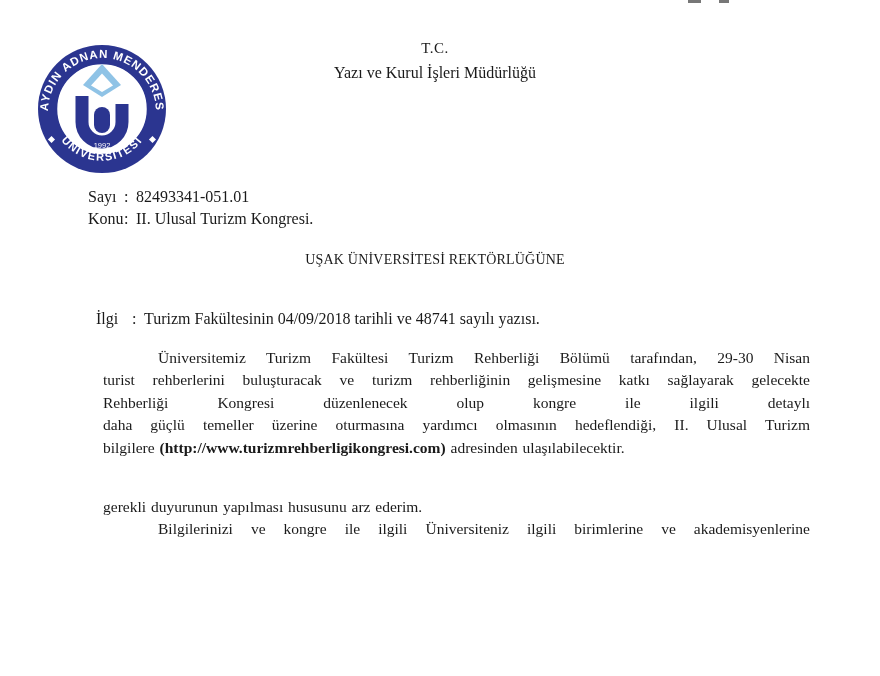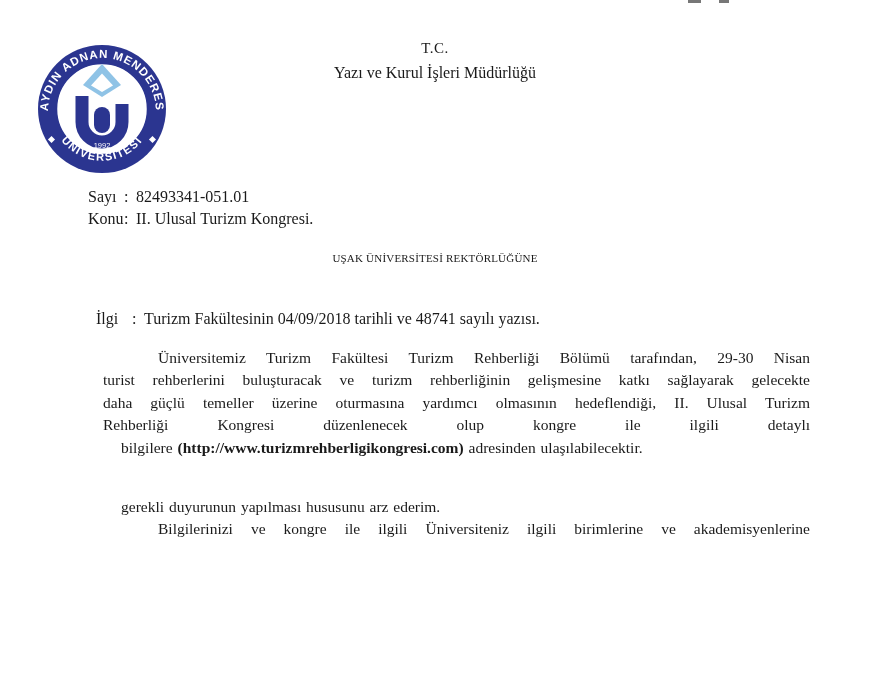--- a/index.html
+++ b/index.html
@@ -29,31 +29,31 @@
   
   .meta { position:absolute; left:88px; top:186px; font-size:16px; }
   .meta-row { display:flex; line-height:22px; }
   .meta-label { width:36px; }
   .meta-colon { width:12px; }
   .ilgi { position:absolute; left:96px; top:308px; font-size:16px; }
 
   
   .addressee {
     position:absolute; left:88px; top:252px; width:694px;
-    text-align:center; font-size:11px; letter-spacing:.2px;
+    text-align:center; font-size:14px; letter-spacing:.2px;
   }
 
   
   .para { position:absolute; left:103px; width:707px; font-size:15.5px; word-spacing:1px; }
   .p1 { top:347px; }
   .p2 { top:496px; }
   .bline { line-height:22.4px; height:22.4px; overflow:hidden; white-space:nowrap; }
   .bline.just { white-space:normal; text-align:justify; text-align-last:justify; }
   .bline.indent { text-indent:55px; }
-  .bline.last { text-align:left; white-space:normal;margin-left:18px; }
+  .bline.last { text-align:left; white-space:normal; }
   .bline b { font-weight:bold; }
 
   
   .signature { position:absolute; left:502px; top:586px; width:240px; text-align:center; }
   .signature .eimza { font-weight:bold; font-size:15.5px; line-height:23.5px; }
   .signature .name  { font-size:16px;   line-height:23.5px; }
   .signature .title { font-size:16px;   line-height:23.5px; }
 
   .logo text { font-family:"Liberation Sans", sans-serif; }
 </style>
@@ -118,22 +118,22 @@
     <div class="meta-row">
       <span class="meta-label">İlgi</span>
       <span class="meta-colon">:</span>
       <span class="meta-value">Turizm Fakültesinin 04/09/2018 tarihli ve 48741 sayılı yazısı.</span>
     </div>
   </div>
 
   <div class="para p1">
     <div class="bline just indent">Üniversitemiz Turizm Fakültesi Turizm Rehberliği Bölümü tarafından, 29-30 Nisan</div>
     <div class="bline just">turist rehberlerini buluşturacak ve turizm rehberliğinin gelişmesine katkı sağlayarak gelecekte</div>
+    <div class="bline just">Rehberliği Kongresi düzenlenecek olup kongre ile ilgili detaylı</div>
     <div class="bline just">daha güçlü temeller üzerine oturmasına yardımcı olmasının hedeflendiği, II. Ulusal Turizm</div>
-    <div class="bline just">Rehberliği Kongresi düzenlenecek olup kongre ile ilgili detaylı</div>
     <div class="bline last"><span>bilgilere </span><b>(http://www.turizmrehberligikongresi.com)</b><span> adresinden ulaşılabilecektir.</span></div>
   </div>
 
   <div class="para p2">
     <div class="bline last">gerekli duyurunun yapılması hususunu arz ederim.</div>
     <div class="bline just indent">Bilgilerinizi ve kongre ile ilgili Üniversiteniz ilgili birimlerine ve akademisyenlerine</div>
   </div>
 
 
 </div>

